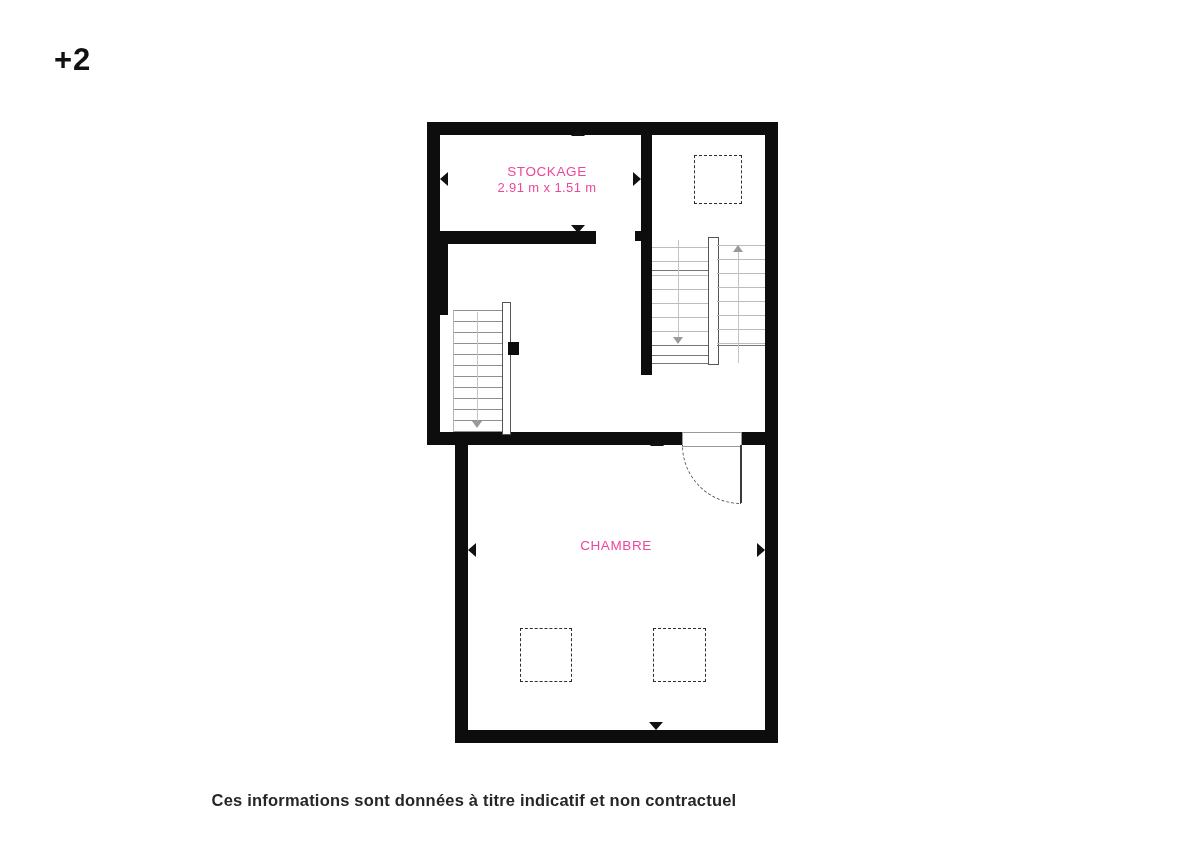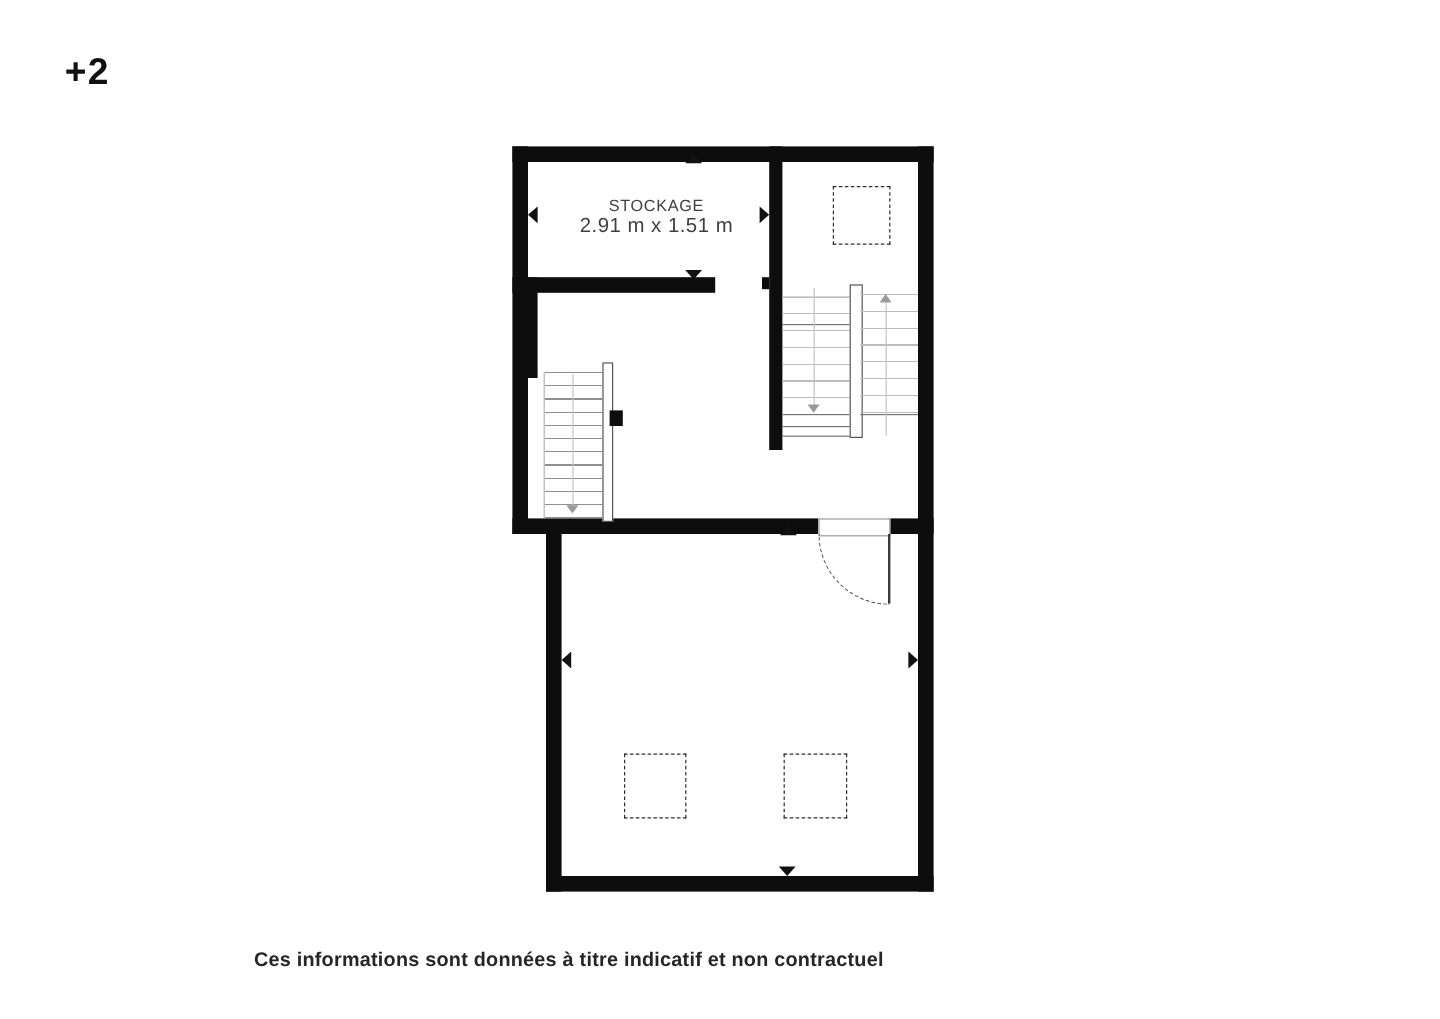--- a/index.html
+++ b/index.html
@@ -4,23 +4,23 @@
 <style>
   html,body{margin:0;padding:0;background:#fff;}
   .canvas{position:relative;width:1200px;height:849px;background:#ffffff;overflow:hidden;
           font-family:"Liberation Sans","DejaVu Sans",sans-serif;}
   .abs{position:absolute;box-sizing:border-box;}
   
   .wall{position:absolute;background:#0d0d0d;}
   
   .floor-label{position:absolute;left:54px;top:42px;font-size:31px;font-weight:700;color:#111;letter-spacing:1px;}
   
-  .room-label{position:absolute;text-align:center;color:#404040;}
+  .room-label{position:absolute;text-align:center;color:#ec4899;}
   .room-label .rname{font-size:13.5px;letter-spacing:.6px;line-height:17px;}
-  .room-label .rdims{font-size:17px;letter-spacing:.4px;line-height:15px;}
+  .room-label .rdims{font-size:13px;letter-spacing:.4px;line-height:15px;}
   
   .footer{position:absolute;left:0;top:791px;width:948px;text-align:center;
           font-size:16.5px;font-weight:600;color:#262626;letter-spacing:.2px;}
   
   .treads{position:absolute;}
   .stairs-mid{left:453px;top:310px;width:49px;height:122px;
       background:repeating-linear-gradient(to bottom,#8f8f8f 0 1px,transparent 1px 11px);
       border-left:1px solid #b5b5b5;}
   .rflight-left{left:652px;top:247px;width:56px;height:108px;
       background:repeating-linear-gradient(to bottom,#bcbcbc 0 1px,transparent 1px 14px);}
@@ -93,20 +93,21 @@
 
   <div class="skylight" style="left:694px;top:155px;width:46px;height:47px;"></div>
   <div class="skylight" style="left:520px;top:628px;width:50px;height:52px;"></div>
   <div class="skylight" style="left:653px;top:628px;width:51px;height:52px;"></div>
 
   <div class="room-label" style="left:447px;top:163px;width:200px;">
     <div class="rname">STOCKAGE</div>
     <div class="rdims">2.91 m x 1.51 m</div>
   </div>
   <div class="room-label" style="left:467px;top:537px;width:298px;">
+    <div class="rname">CHAMBRE</div>
   </div>
 
   <div class="tri up" style="left:571px;top:128px;"></div>
   <div class="tri down" style="left:571px;top:225px;"></div>
   <div class="tri left" style="left:440px;top:172px;"></div>
   <div class="tri right" style="left:633px;top:172px;"></div>
 
   <div class="tri up" style="left:650px;top:438px;"></div>
   <div class="tri down" style="left:649px;top:722px;"></div>
   <div class="tri left" style="left:468px;top:543px;"></div>

